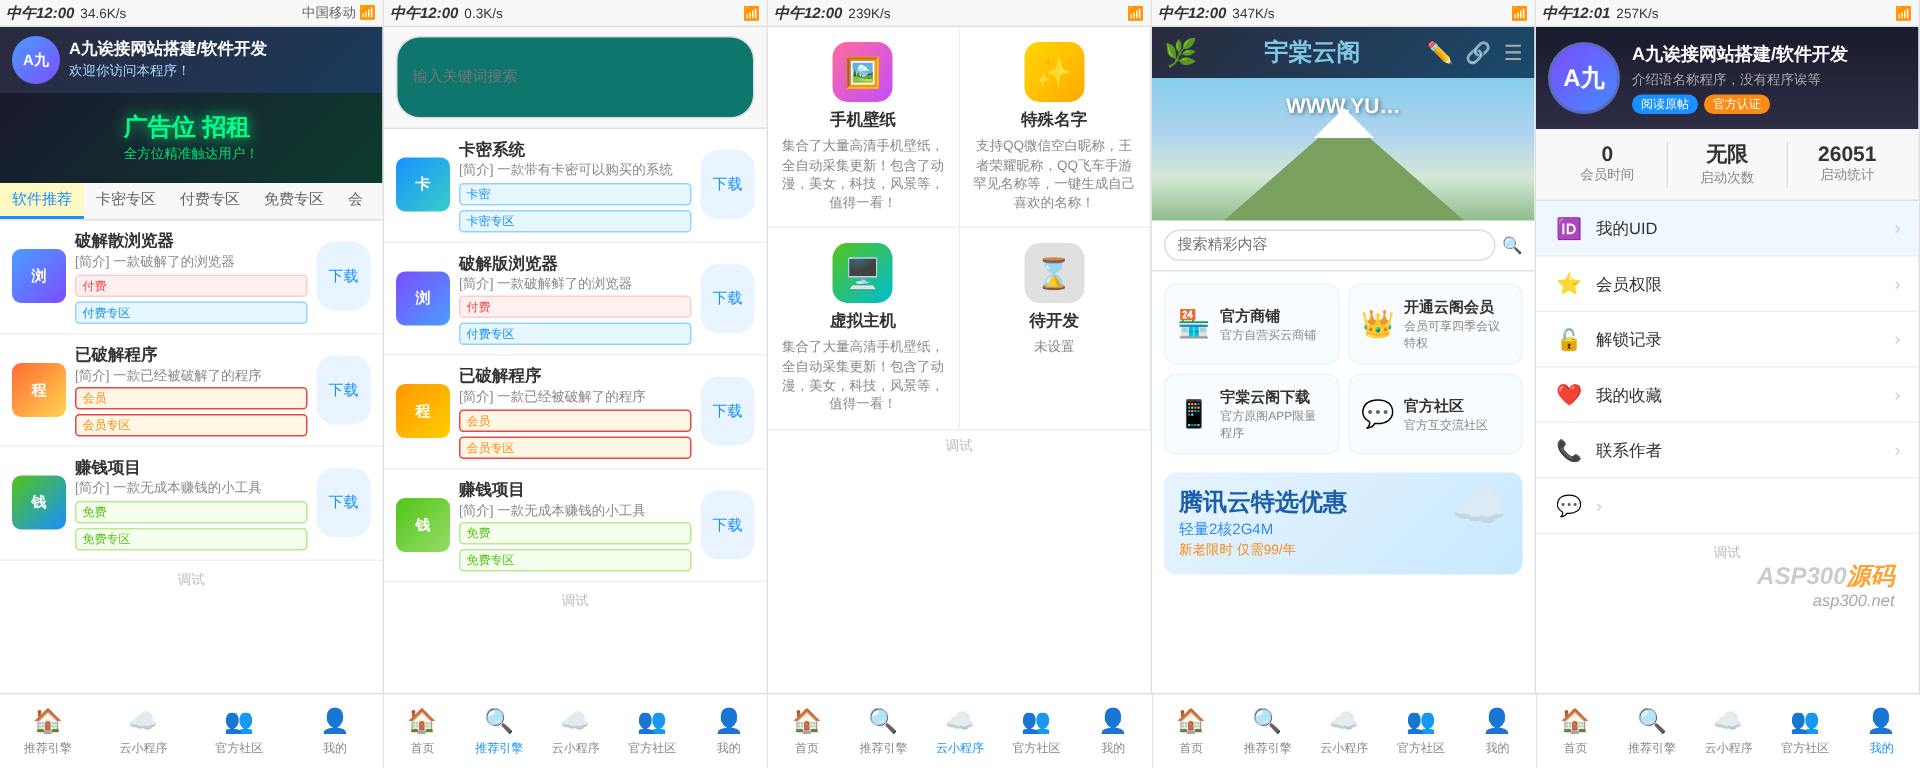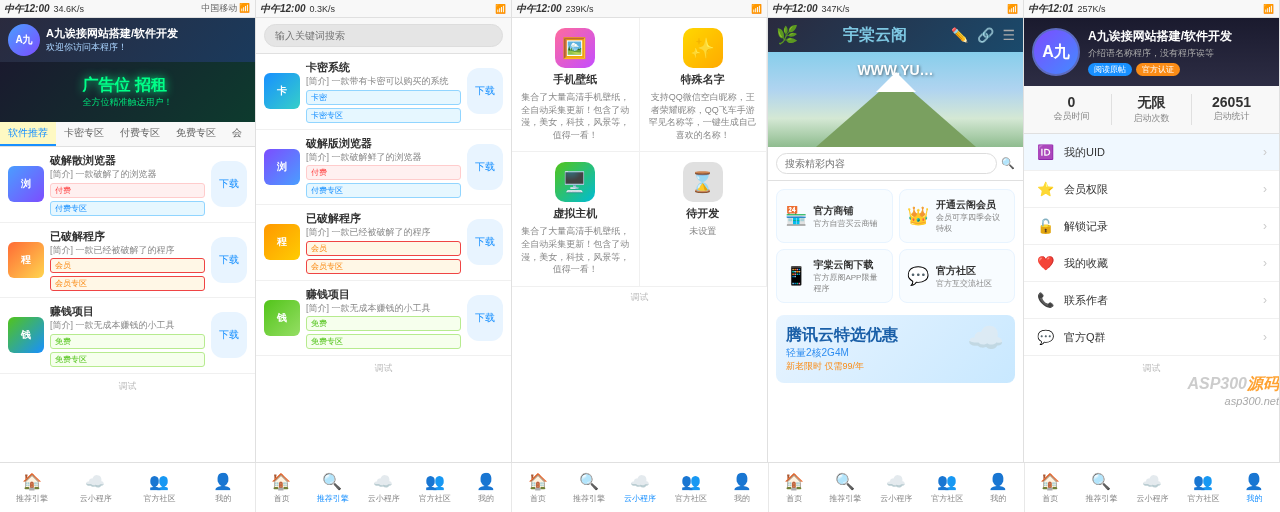--- a/index.html
+++ b/index.html
@@ -135,25 +135,25 @@
     }
 
     
     .search-bar {
       padding: 6px 8px;
       background: #f8f8f8;
       border-bottom: 1px solid #e0e0e0;
     }
     .search-input {
       width: 100%;
-      padding: 5px 10px;
+      padding: 21px 10px;
       border: 1px solid #ddd;
       border-radius: 16px;
       font-size: 10px;
-      background: #e5e5e5;
+      background: #0f766e;
       outline: none;
     }
 
     .grid-2 {
       display: grid;
       grid-template-columns: 1fr 1fr;
       gap: 0;
     }
     .grid-item {
       padding: 10px 8px;
@@ -647,25 +647,24 @@
       <span class="menu-label">我的收藏</span>
       <span class="menu-arrow">›</span>
     </div>
     <div class="menu-item">
       <span class="menu-icon">📞</span>
       <span class="menu-label">联系作者</span>
       <span class="menu-arrow">›</span>
     </div>
     <div class="menu-item">
       <span class="menu-icon">💬</span>
-      <span class="menu-label">官方Q群</span>
       <span class="menu-arrow">›</span>
     </div>
 
-    <div style="position:absolute;bottom:55px;right:0;text-align:right;">
+    <div style="position:absolute;bottom:55px;right:16px;text-align:right;">
       <div style="font-size:16px;font-weight:900;font-style:italic;color:#888;opacity:0.8;">
         <span style="color:#c0c0c0;">ASP300</span><span style="color:#ff8c00;">源码</span>
       </div>
       <div style="font-size:11px;color:#aaa;font-style:italic;">asp300.net</div>
     </div>
     <div style="text-align:center;padding:6px;font-size:9px;color:#bbb;">调试</div>
   </div>
 
 </div>
 

